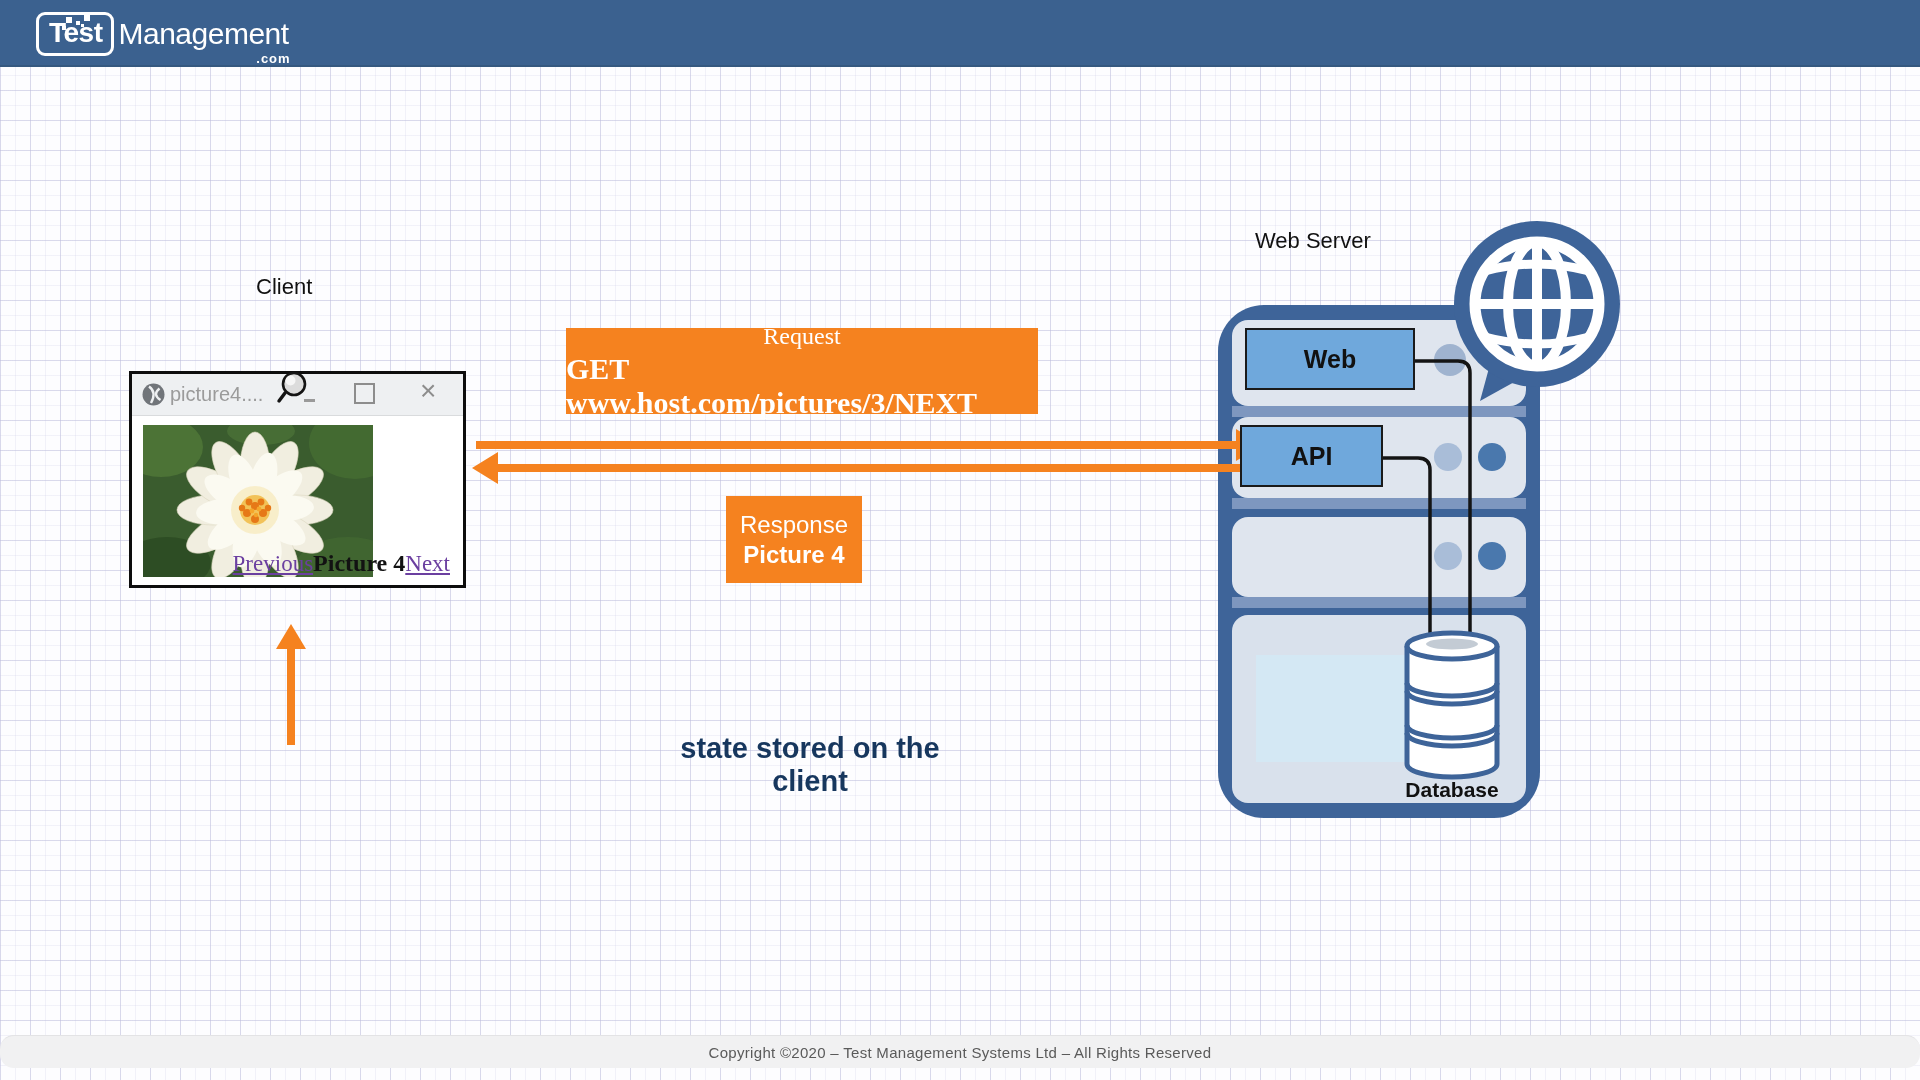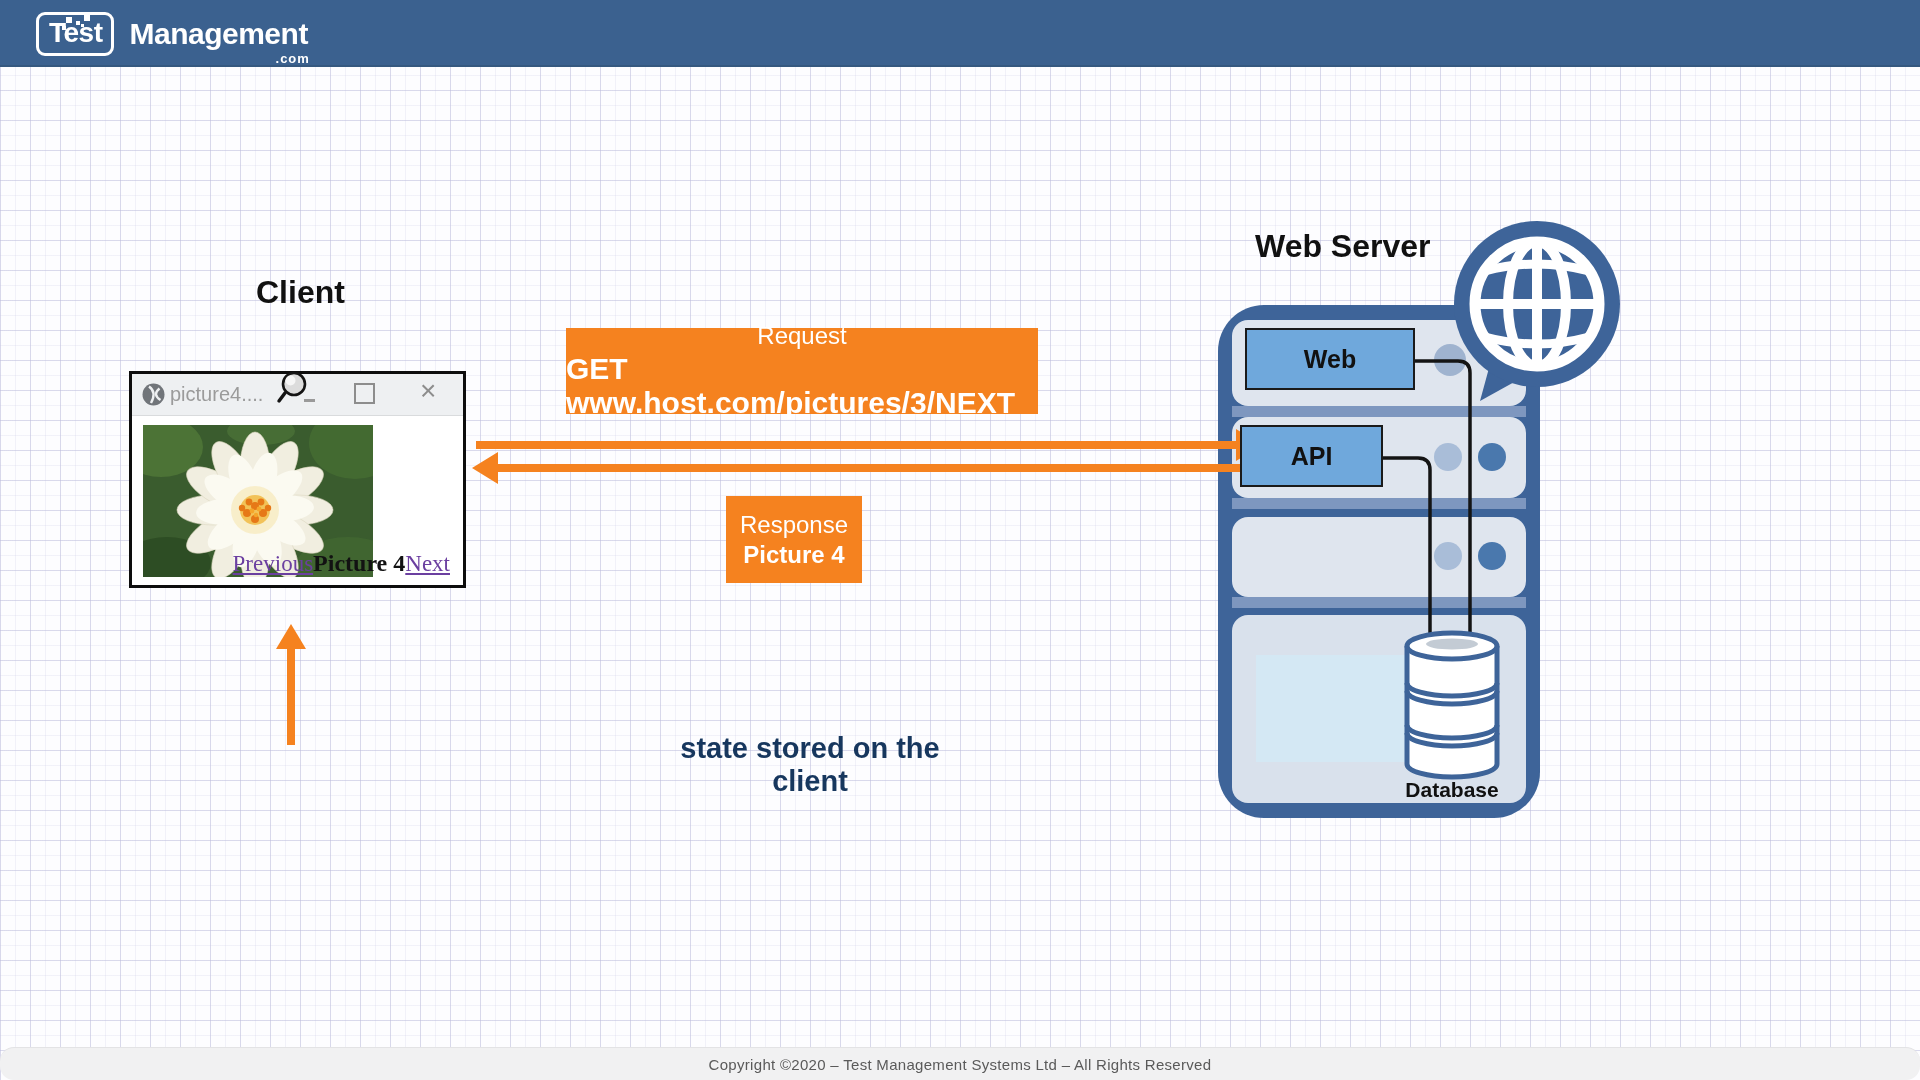--- a/index.html
+++ b/index.html
@@ -13,31 +13,31 @@
       linear-gradient(to bottom, rgba(190,190,222,.18) 1px, transparent 1px),
       linear-gradient(to right, rgba(185,185,218,.45) 1px, transparent 1px),
       linear-gradient(to bottom, rgba(185,185,218,.45) 1px, transparent 1px);
     background-size:15px 15px, 15px 15px, 30px 30px, 30px 30px;
   }
 
   
   #header{ position:absolute; left:0; top:0; width:1920px; height:67px; background:#3b618f; border-bottom:2px solid #35587f; }
   #logo{ position:absolute; left:36px; top:12px; height:44px; display:flex; align-items:center; color:#fff; }
   #logo .box{ border:3px solid #fff; border-radius:9px; padding:2px 8px 4px 10px; font-weight:bold; font-size:28px; letter-spacing:-0.5px; }
-  #logo .word{ font-weight:bold; font-size:30px; letter-spacing:-0.5px; margin-left:16px; }
+  #logo .word{ font-weight:normal; font-size:30px; letter-spacing:-0.5px; margin-left:5px; }
   #logo .suffix{ position:absolute; right:-2px; bottom:-10px; font-size:13px; font-weight:bold; letter-spacing:1px; }
   .pix{ position:absolute; background:#fff; }
   #pix1{ left:30px; top:5px;  width:6px; height:6px; }
   #pix2{ left:40px; top:9px;  width:4px; height:4px; }
   #pix3{ left:48px; top:3px;  width:6px; height:6px; }
   #pix4{ left:26px; top:14px; width:4px; height:4px; }
   #pix5{ left:45px; top:12px; width:3px; height:3px; }
 
   
-  .diagram-label{ position:absolute; font-weight:bold; color:#111; font-size:32px; }
+  .diagram-label{ position:absolute; font-weight:normal; color:#111; font-size:22px; }
   #client-label{ left:256px; top:274px; }
   #webserver-label{ left:1255px; top:228px; }
   #note-text{ position:absolute; left:640px; top:732px; width:340px; text-align:center; font-weight:bold; font-size:29px; color:#17375e; }
 
   
   #browser{ position:absolute; left:129px; top:371px; width:337px; height:217px; background:#fff; border:3px solid #0d0d0d; }
   #titlebar{ position:relative; width:100%; height:42px; background:#eef0f2; border-bottom:1px solid #d9dbdd; }
   #tb-globe{ position:absolute; left:10px; top:9px; }
   #tb-title{ position:absolute; left:38px; top:9px; font-size:20px; color:#9b9b9b; }
   #tb-min{ position:absolute; left:172px; top:25px; width:11px; height:3px; background:#9a9a9a; }
@@ -46,21 +46,21 @@
   #cursor-magnifier{ position:absolute; left:142px; top:-6px; }
   #flower{ position:absolute; left:11px; top:51px; width:230px; height:152px; }
   #nav-row{ position:absolute; left:0; bottom:8px; width:100%; padding:0 13px; display:flex; justify-content:flex-end; align-items:baseline;
             font-family:"Liberation Serif",serif; font-size:23px; }
   #nav-row a{ color:#6b3fa0; text-decoration:underline; }
   #page-caption{ font-weight:bold; color:#121212; font-size:24px; }
 
   
   .orange{ background:#f5821f; }
   #request-box{ position:absolute; left:566px; top:328px; width:472px; height:86px; background:#f5821f;
-                display:flex; flex-direction:column; align-items:center; justify-content:center; color:#fff; }
+                display:flex; flex-direction:column; align-items:center; justify-content:center; color:#fff;font-family:Liberation Serif, serif; }
   #request-box .t1{ font-size:24px; }
   #request-box .t2{ font-size:30px; font-weight:bold; margin-top:2px; }
   #response-box{ position:absolute; left:726px; top:496px; width:136px; height:87px; background:#f5821f;
                  display:flex; flex-direction:column; align-items:center; justify-content:center; color:#fff; }
   #response-box .t1{ font-size:24px; }
   #response-box .t2{ font-size:24px; font-weight:bold; margin-top:2px; }
 
   #req-line{ position:absolute; left:476px; top:441px; width:766px; height:8px; z-index:6; }
   #req-head{ position:absolute; left:1236px; top:429px; width:0; height:0; z-index:6;
              border-top:16px solid transparent; border-bottom:16px solid transparent; border-left:26px solid #f5821f; }
@@ -91,21 +91,21 @@
             display:flex; align-items:center; justify-content:center; font-weight:bold; font-size:25px; color:#111; z-index:5; }
   #api-box{ position:absolute; left:1240px; top:425px; width:143px; height:62px; background:#6fa8dc; border:2px solid #1a1a1a;
             display:flex; align-items:center; justify-content:center; font-weight:bold; font-size:25px; color:#111; z-index:7; }
 
   #connectors{ position:absolute; left:0; top:0; width:1920px; height:1080px; z-index:4; pointer-events:none; }
   #db-icon{ position:absolute; left:1402px; top:630px; z-index:5; }
   #db-label{ position:absolute; left:1402px; top:778px; width:100px; text-align:center; font-weight:bold; font-size:21px; color:#111; z-index:5; }
   #globe{ position:absolute; left:1452px; top:219px; z-index:8; }
 
   
-  #footer{ position:absolute; left:0; bottom:0; width:1920px; height:33px; background:#f1f1f2; border-top:1px solid #e3e3e5;
+  #footer{ position:absolute; left:0; bottom:12px; width:1920px; height:33px; background:#f1f1f2; border-top:1px solid #e3e3e5;
            display:flex; align-items:center; justify-content:center; font-size:15px; color:#5a5a5a; letter-spacing:.3px;border-radius:14px; }
 </style>
 </head>
 <body>
 
 <div id="stage">
 
   <div id="header">
     <div id="logo">
       <span class="pix" id="pix1"></span>

